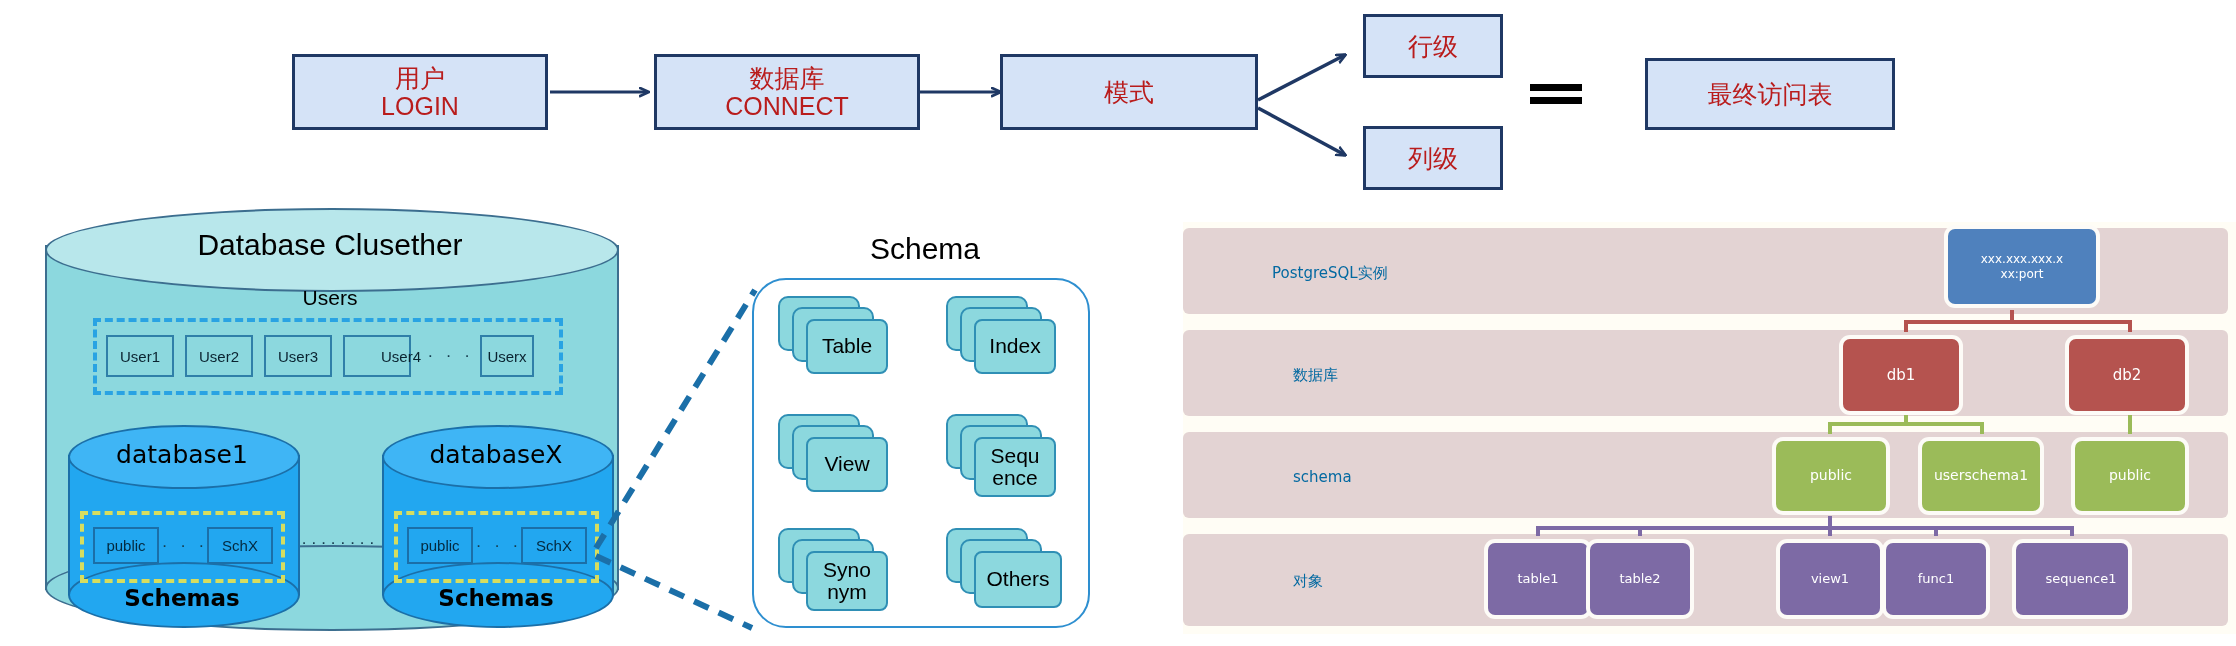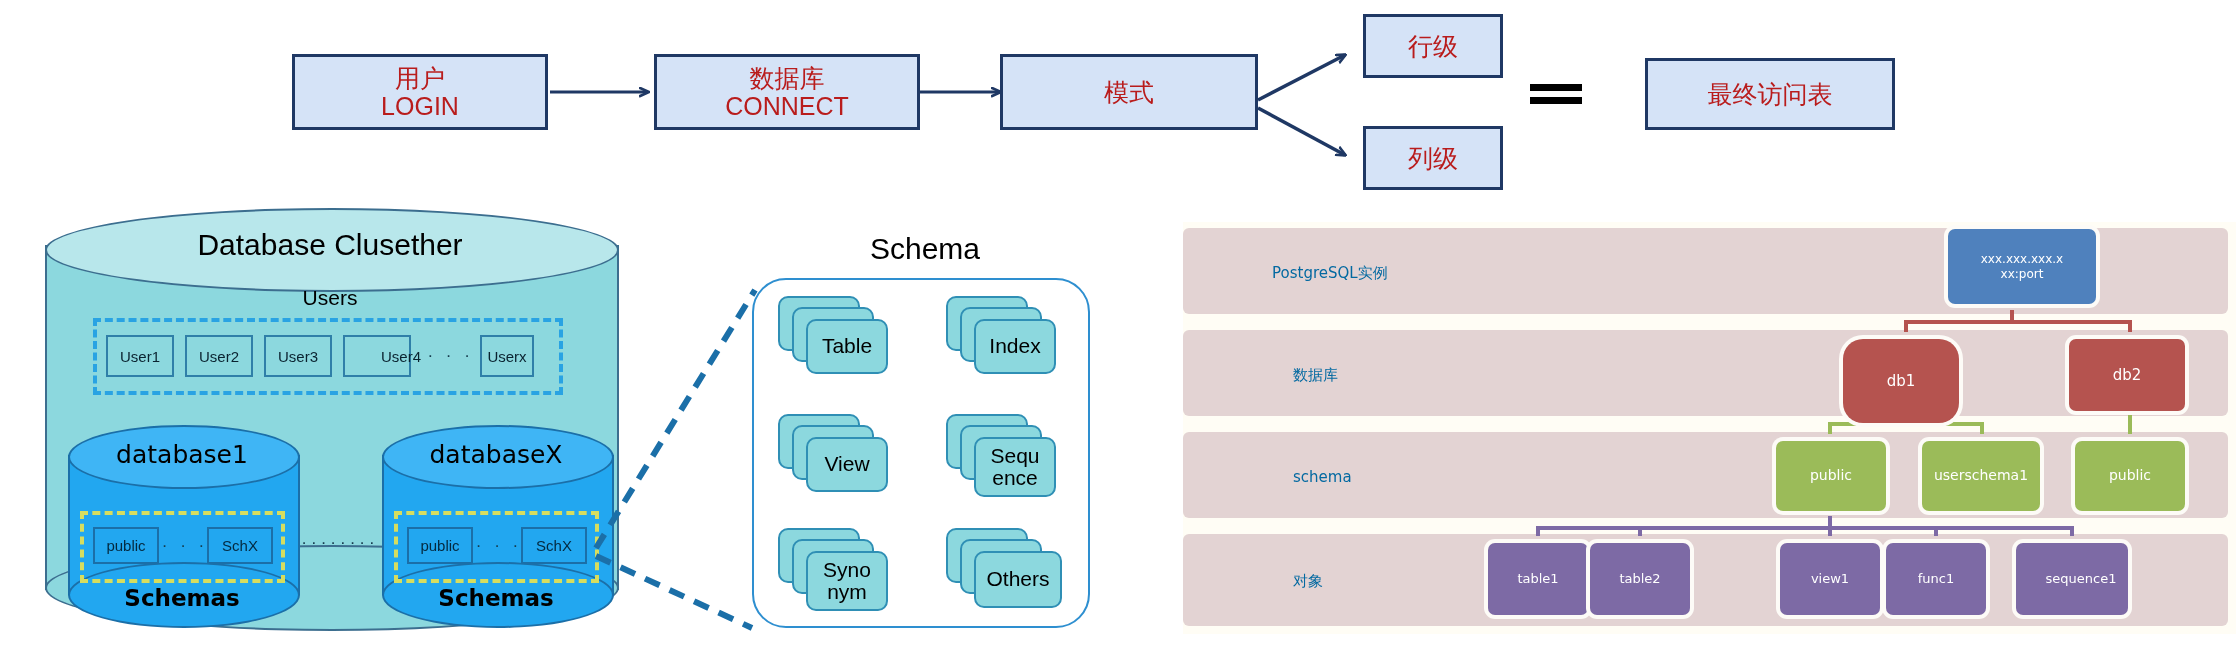--- a/index.html
+++ b/index.html
@@ -51,21 +51,21 @@
            font-size:15px;color:#04293f;box-sizing:border-box;}
 
   
   .schema-title{position:absolute;font-size:30px;color:#000;text-align:center;}
   .schema-panel{position:absolute;border:2px solid #2e8fd0;border-radius:34px;
                 background:#fff;box-sizing:border-box;}
   .stack{position:absolute;}
   .stack .card{position:absolute;background:#8cd8de;border:2px solid #2f8fb5;
                border-radius:10px;box-sizing:border-box;}
   .stack .card.front{display:flex;align-items:center;justify-content:center;
-               text-align:center;font-size:21px;color:#000;line-height:1.06;}
+               text-align:center;font-size:21px;color:#000;line-height:1.06;border-radius:8px;}
 
   
   .rpanel{position:absolute;background:#fffdf5;}
   .rrow{position:absolute;background:#e3d3d3;border-radius:6px;}
   .rrow-label{position:absolute;font-size:15px;color:#0369a1;
               font-family:"DejaVu Sans",sans-serif;}
   .node{position:absolute;border-radius:7px;display:flex;flex-direction:column;
         align-items:center;justify-content:center;color:#fff;text-align:center;
         box-shadow:0 0 0 4px #fdfbf7;font-family:"DejaVu Sans",sans-serif;
         line-height:1.25;box-sizing:border-box;}
@@ -262,21 +262,21 @@
   <path d="M1830,516 L1830,528 L1830,536" fill="none" stroke="#7d6aa5" stroke-width="4"></path>
   <path d="M1830,516 L1830,528 L1936,528 L1936,536" fill="none" stroke="#7d6aa5" stroke-width="4"></path>
   <path d="M1830,516 L1830,528 L2072,528 L2072,536" fill="none" stroke="#7d6aa5" stroke-width="4"></path>
 </svg>
 
 <div class="node inst" style="left:1948px;top:229px;width:148px;height:75px;">
   <span>xxx.xxx.xxx.x</span>
   <span>xx:port</span>
 </div>
 
-<div class="node db" style="left:1843px;top:339px;width:116px;height:84px;border-radius:20px;">
+<div class="node db" style="left:1843px;top:339px;width:116px;height:72px;">
   <span>db1</span>
 </div>
 <div class="node db" style="left:2069px;top:339px;width:116px;height:72px;">
   <span>db2</span>
 </div>
 
 <div class="node sch" style="left:1776px;top:441px;width:110px;height:70px;">
   <span>public</span>
 </div>
 <div class="node sch" style="left:1922px;top:441px;width:118px;height:70px;">

